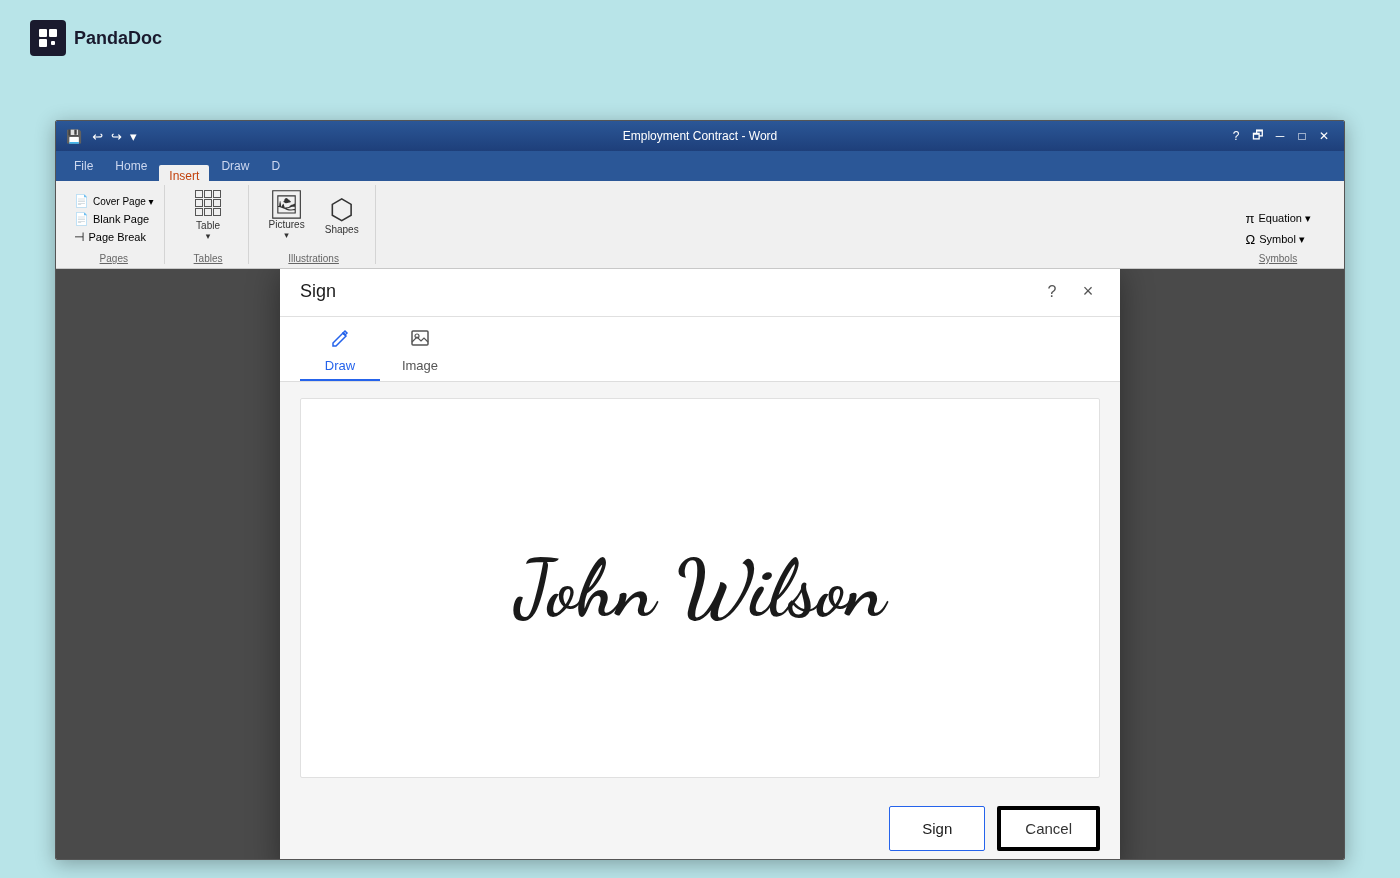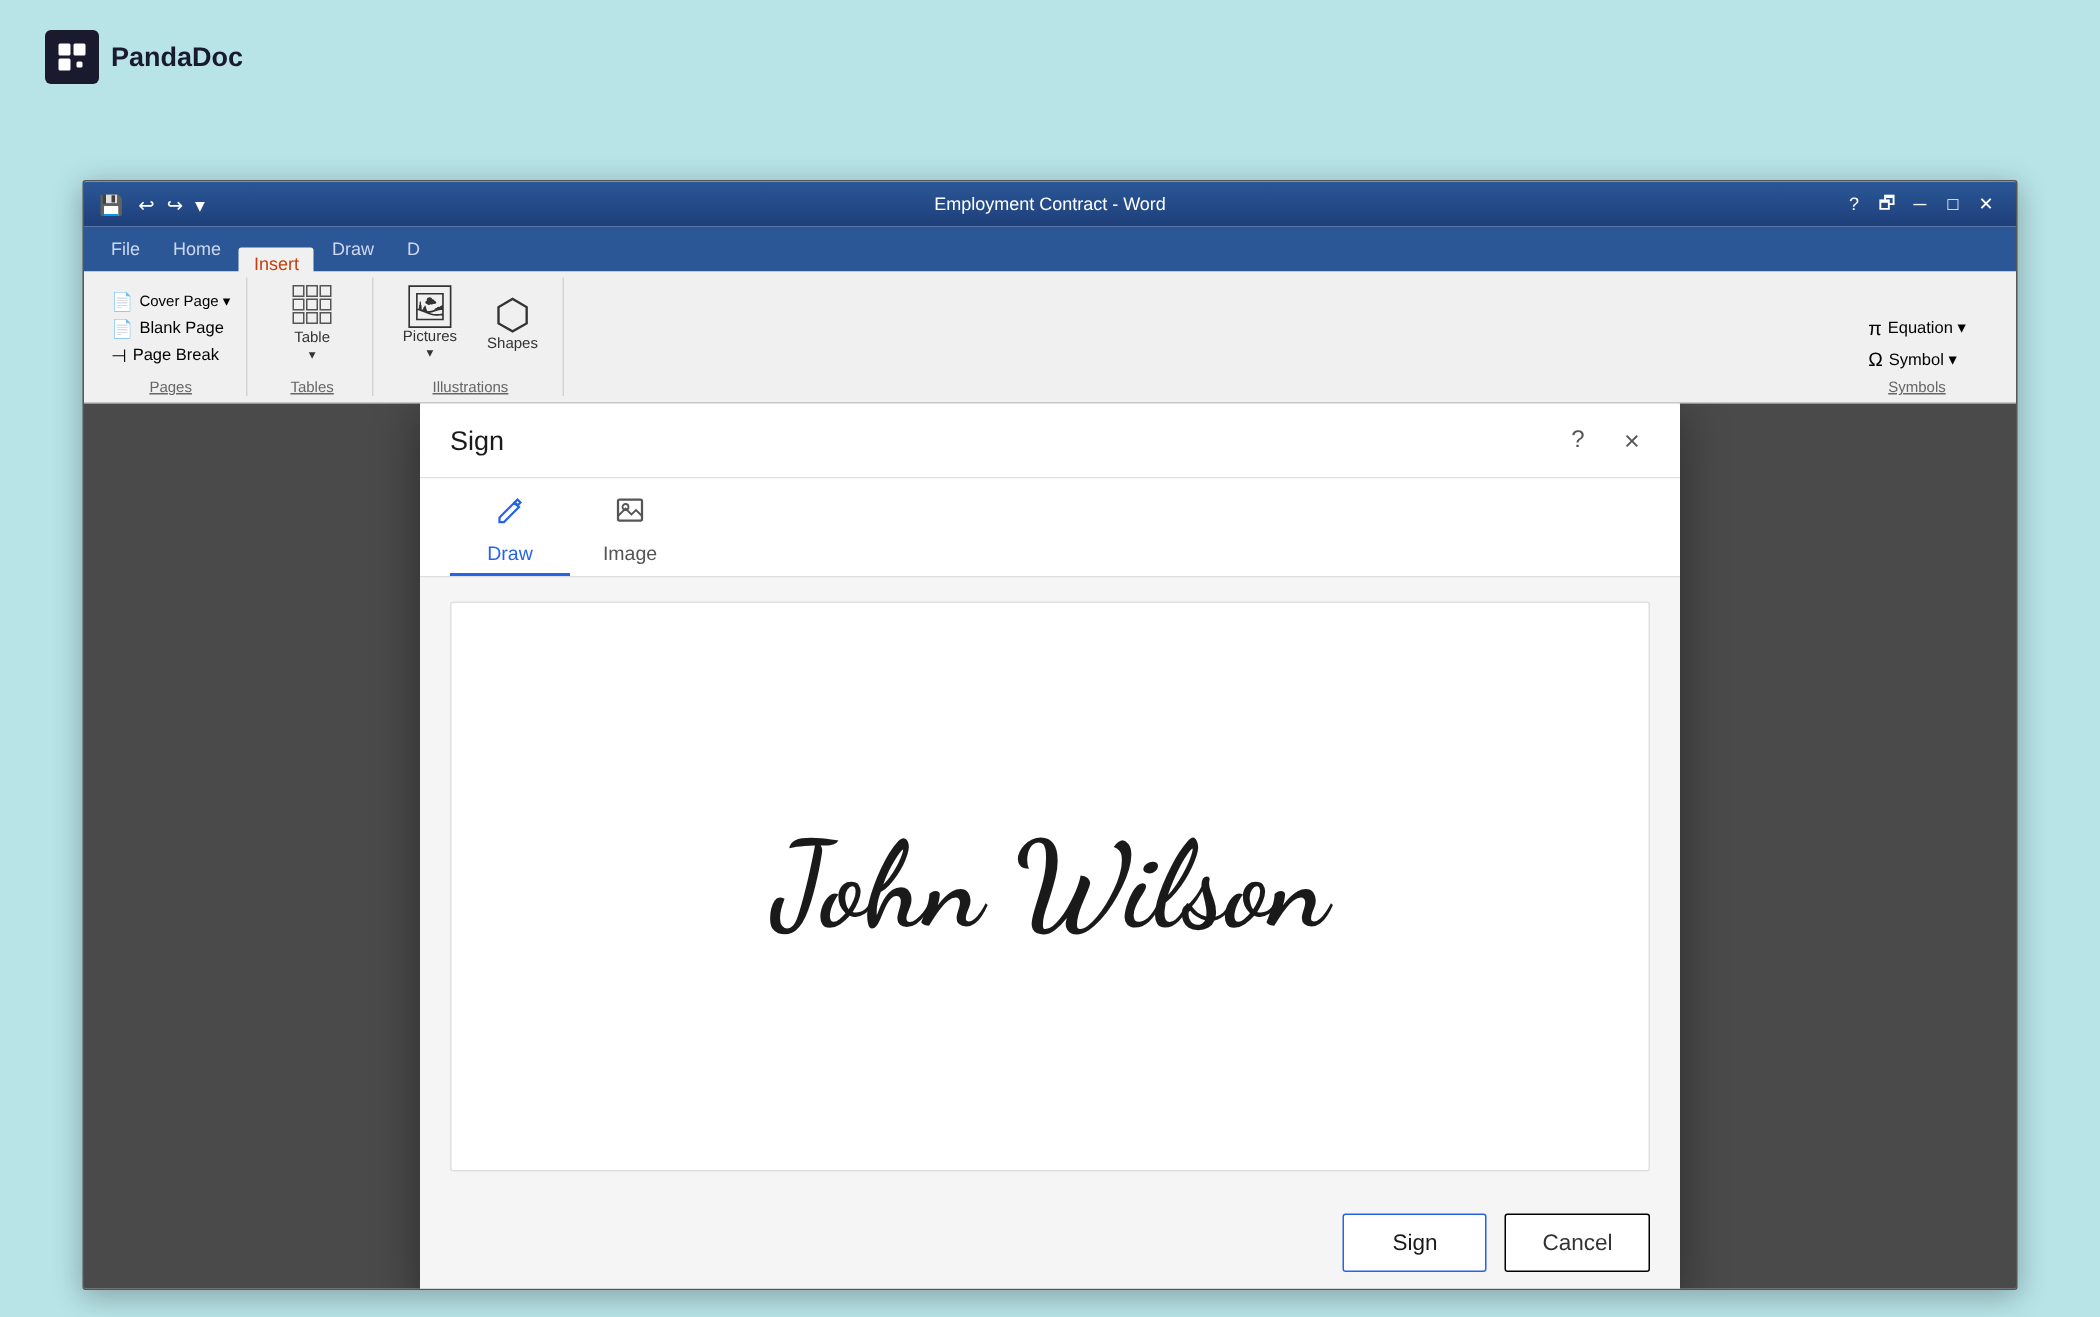--- a/index.html
+++ b/index.html
@@ -347,21 +347,21 @@
       border: 1.5px solid #2563eb;
       color: #1a1a1a;
       font-size: 15px;
       cursor: pointer;
       border-radius: 2px;
     }
 
     .btn-cancel {
       padding: 10px 24px;
       background: white;
-      border: 1px solid #000000;
+      border: 4px solid #000000;
       color: #333;
       font-size: 15px;
       cursor: pointer;
       border-radius: 2px;
     }
 
     .page-item {
       display: flex;
       align-items: center;
       gap: 4px;

